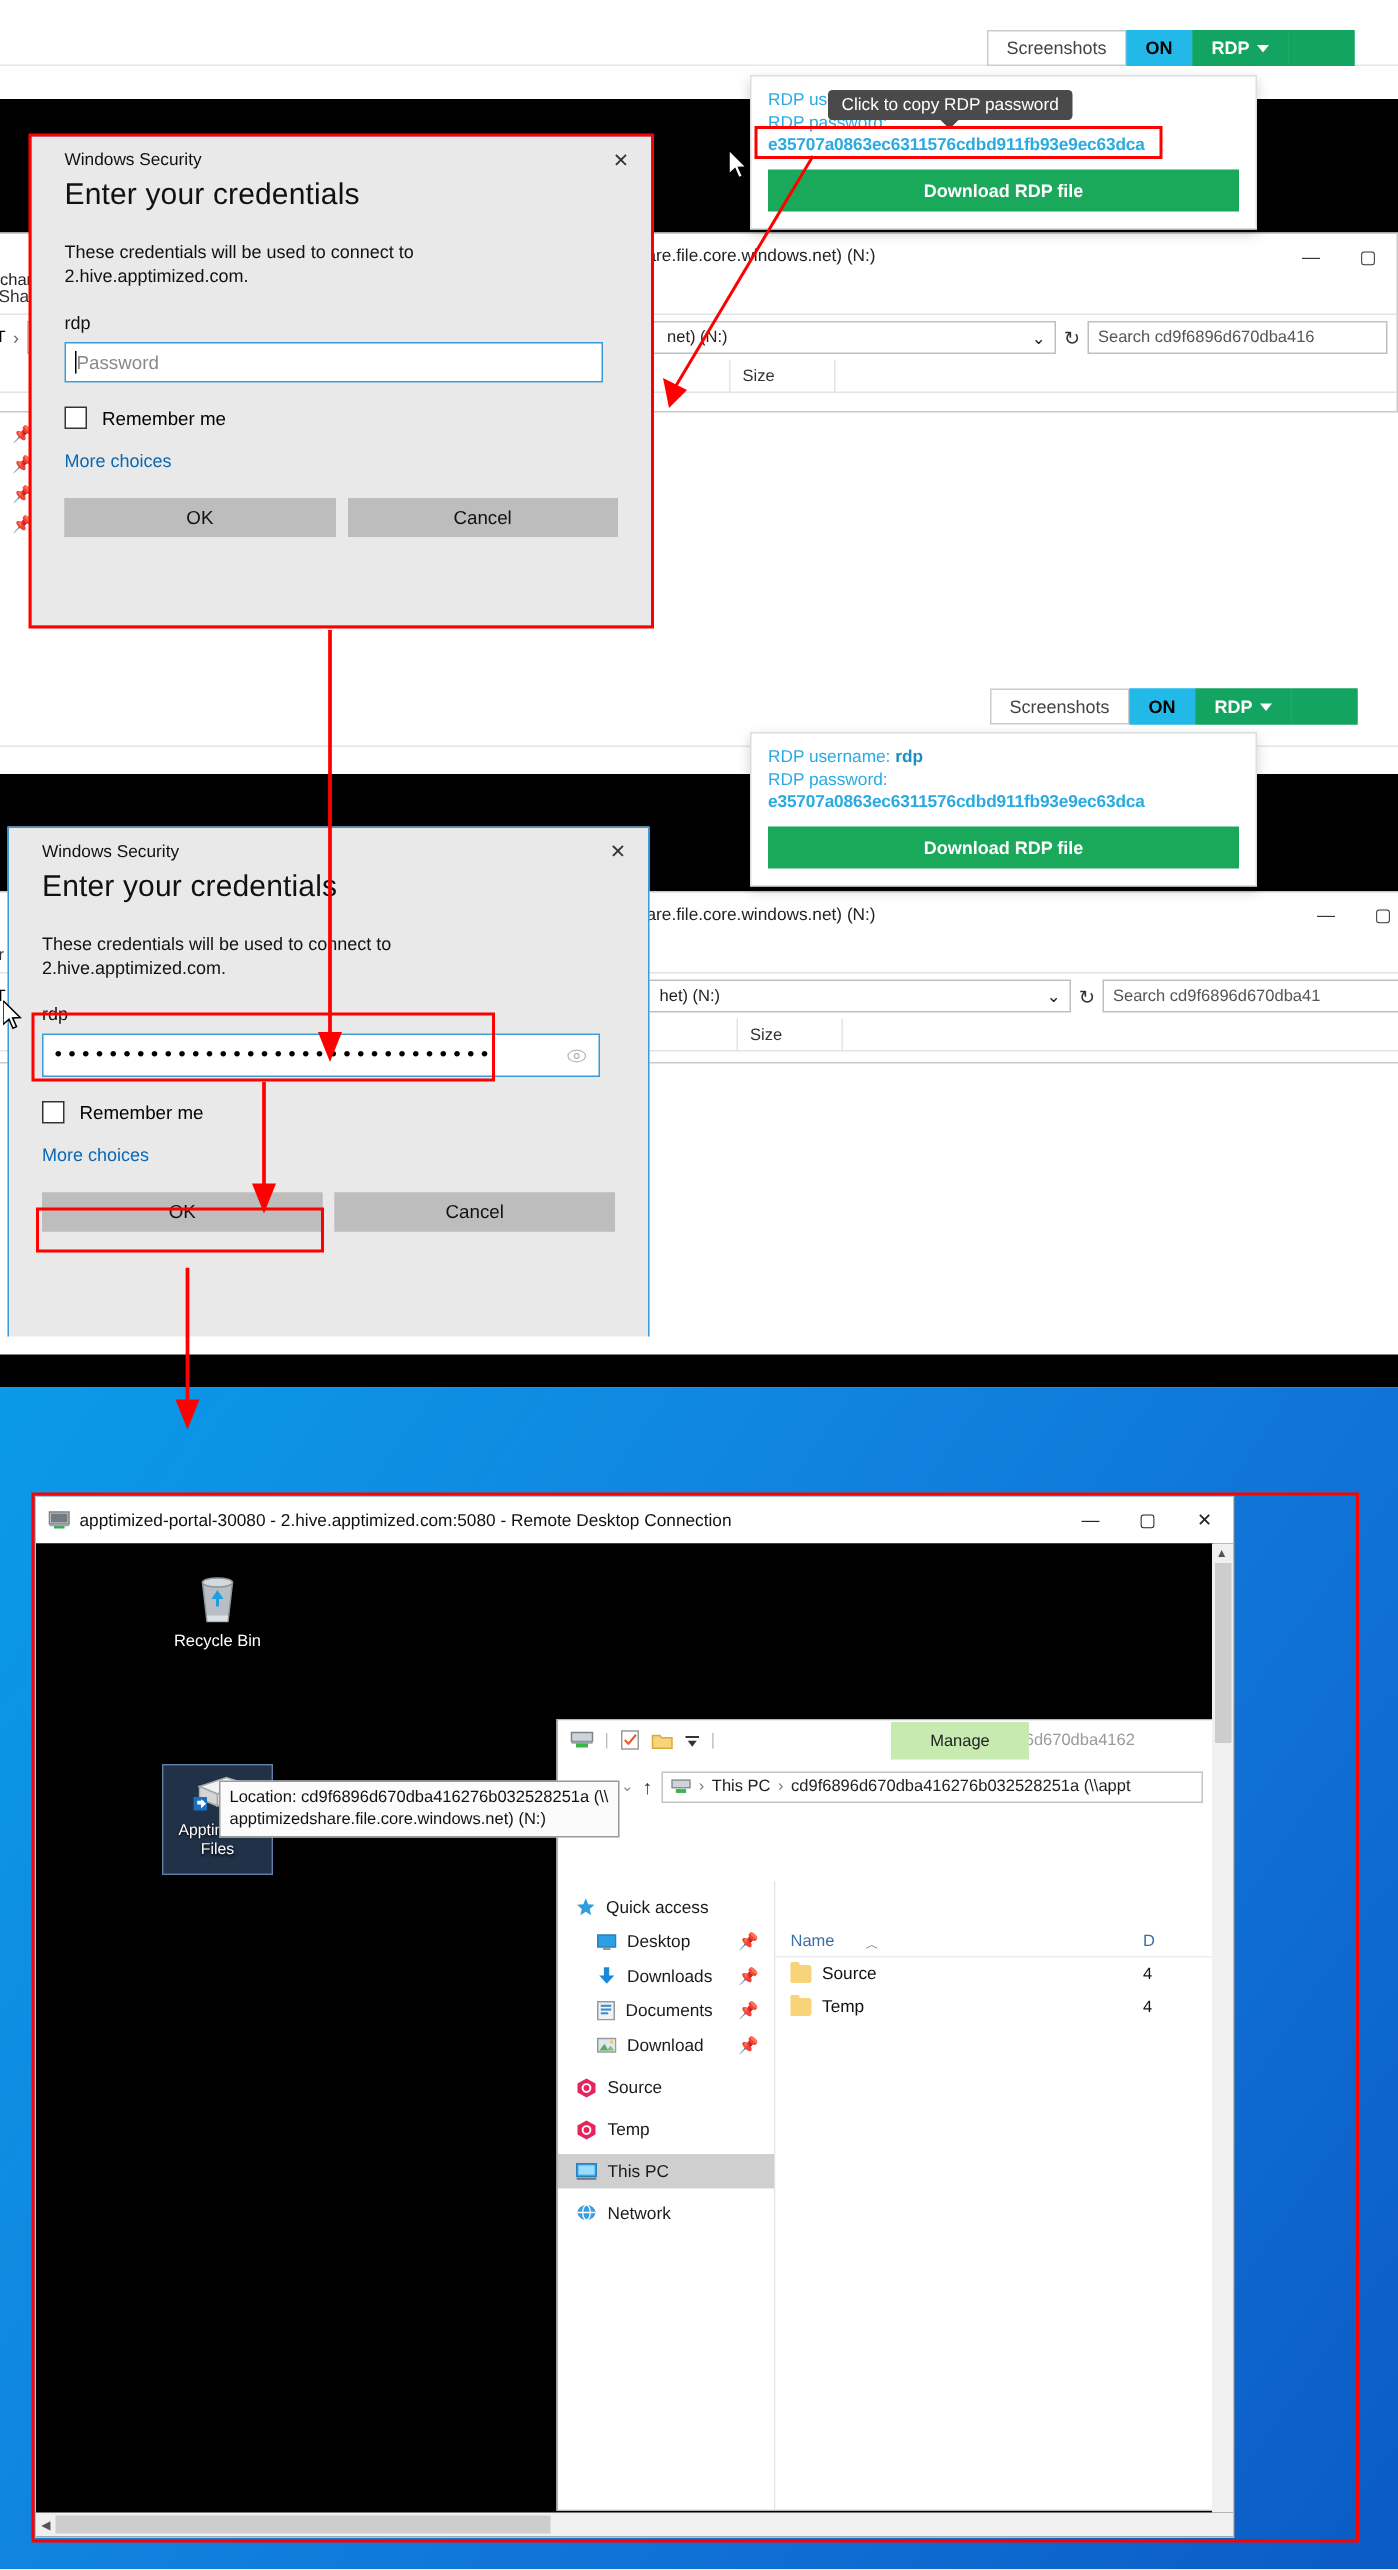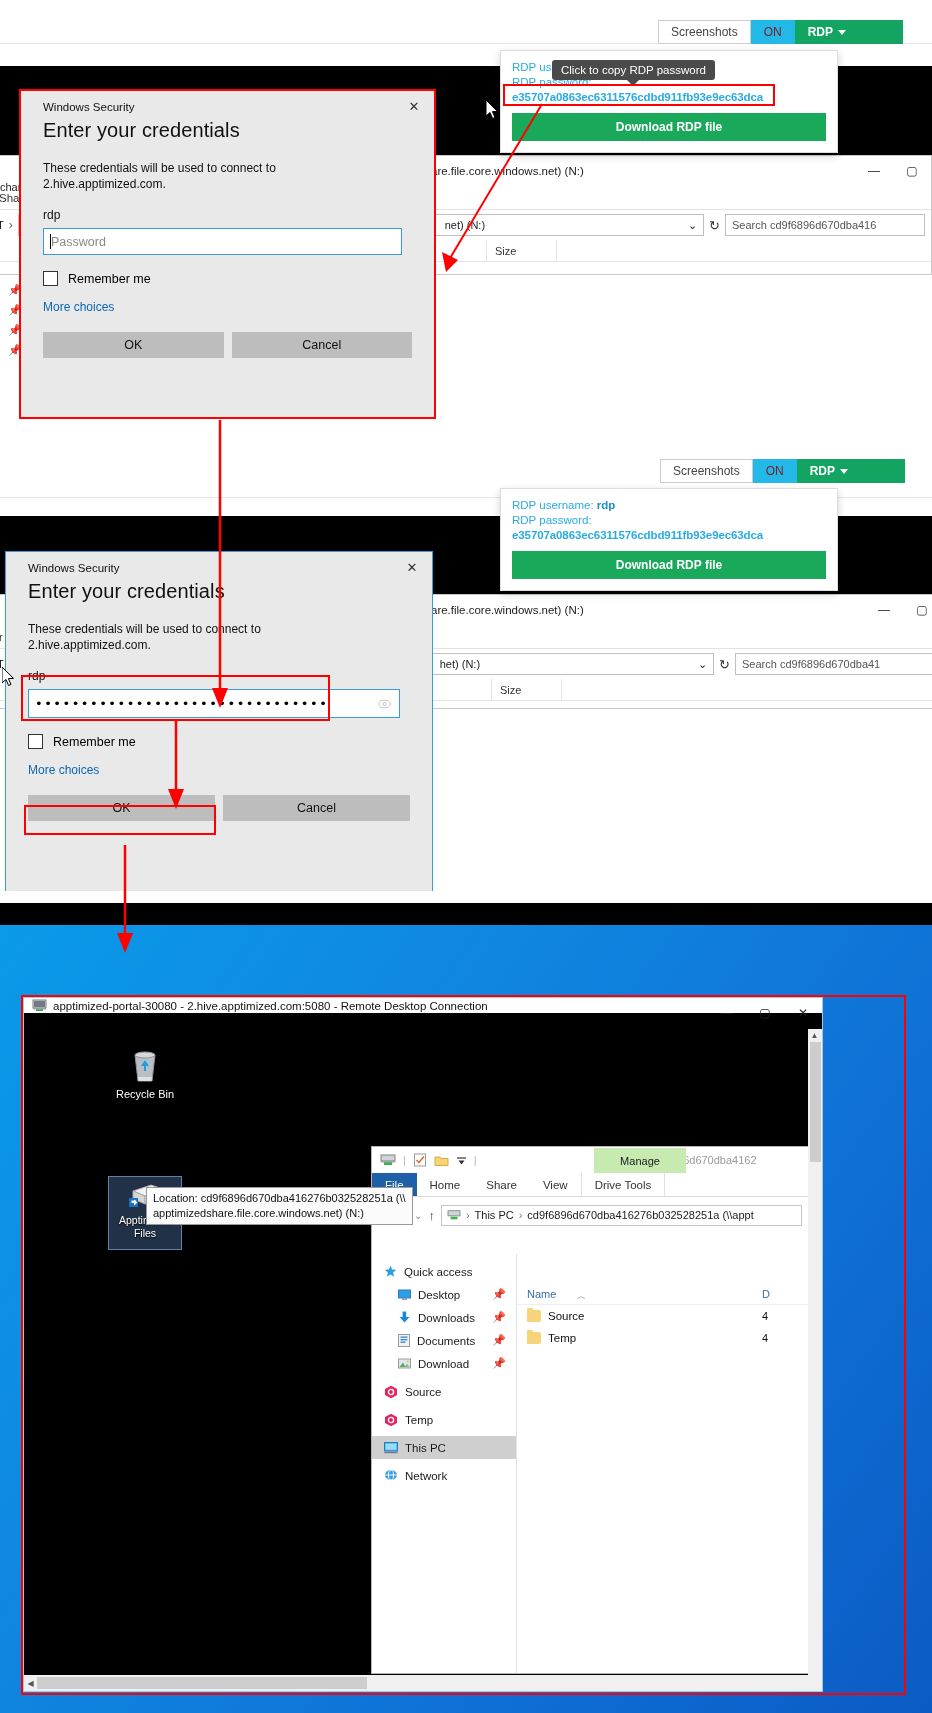--- a/index.html
+++ b/index.html
@@ -16,21 +16,21 @@
   .panel { position: absolute; left:0; width:932px; overflow:hidden; }
 
   
   .webbar { position:absolute; background:#fff; border-bottom:1px solid #e3e6ea; }
   .btn-group { position:absolute; display:flex; height:24px; align-items:stretch; font-size:12px; }
   .bg-cell {
     display:flex; align-items:center; justify-content:center;
     padding:0 12px; border:1px solid #ccc; background:#fff; color:#444;
     white-space:nowrap;
   }
-  .bg-cell.on { background:#22b8e8; color:#7f1d1d; border-color:#22b8e8; font-weight:400; }
+  .bg-cell.on { background:#22b8e8; color:#000000; border-color:#22b8e8; font-weight:700; }
   .bg-cell.green { background:#12a460; color:#fff; border-color:#12a460; font-weight:600; }
   .caret { display:inline-block; margin-left:5px; border-left:4px solid transparent; border-right:4px solid transparent; border-top:5px solid #fff; }
 
   
   .rdp-pop {
     position:absolute; background:#fff; border:1px solid #ddd;
     box-shadow:0 3px 8px rgba(0,0,0,.18); padding:9px 11px 11px 11px;
   }
   .rdp-line { color:#29abe2; font-size:11.5px; line-height:15px; white-space:nowrap; }
   .rdp-line b { color:#1a8fc4; }
@@ -88,21 +88,21 @@
   .colhdr { height:22px; border-bottom:1px solid #e4e4e4; display:flex; align-items:center; font-size:11px; color:#333; }
   .colhdr div { border-left:1px solid #e4e4e4; height:22px; display:flex; align-items:center; padding-left:8px; }
   .redbox { position:absolute; border:2px solid #ff0000; z-index:55; }
 
   
   .blackband { position:absolute; background:#000; }
 
   
   .bluedesk { position:absolute; background:linear-gradient(125deg,#0a9ae8 0%,#1086e0 35%,#0f6fd4 70%,#0b5bc4 100%); }
   .rdpwin { position:absolute; background:#000; border:1px solid #9fc7e8; }
-  .rdpwin-title { height:15px; background:#fff; display:flex; align-items:center; padding-left:8px; font-size:11.5px; color:#111; position:relative; }
+  .rdpwin-title { height:31px; background:#fff; display:flex; align-items:center; padding-left:8px; font-size:11.5px; color:#111; position:relative; }
   .rdpwin-title .winbtns .winbtn { color:#222; }
   .rdpdesk { position:absolute; background:#000; }
   .deskicon { position:absolute; width:72px; text-align:center; color:#fff; font-size:11px; line-height:13px; }
   .deskicon .lbl { margin-top:3px; text-shadow:0 1px 2px #000; }
   .deskicon.sel { background:rgba(60,90,130,.55); outline:1px solid rgba(120,160,210,.8); }
   .wintip {
     position:absolute; background:#fbfbfb; border:1px solid #9a9a9a; color:#111;
     font-size:11px; line-height:15px; padding:3px 6px; z-index:30; white-space:nowrap;
   }
 
@@ -420,27 +420,20 @@
           <svg width="11" height="11" viewBox="0 0 11 11">
               <line x1="1" y1="3" x2="10" y2="3" stroke="#333" stroke-width="1.2"></line>
               <polygon points="2.5,5.5 8.5,5.5 5.5,9.5" fill="#333"></polygon>
             </svg>
           <span class="sep">|</span>
           <span style="position:absolute;left:272px;color:#9a9a9a;font-size:11px;">cd9f6896d670dba4162</span>
         </div>
 
         <div class="manage-tab" style="left:222px;top:1px;width:92px;height:25px;">Manage</div>
 
-        <div class="inexp-tabs">
-          <div class="tab file">File</div>
-          <div class="tab">Home</div>
-          <div class="tab">Share</div>
-          <div class="tab">View</div>
-          <div class="tab drivetools">Drive Tools</div>
-        </div>
 
         <div class="inexp-addr" style="margin-top:5px;">
           <span style="color:#b9b9b9;font-size:12px;">←</span>
           <span style="color:#b9b9b9;font-size:12px;">→</span>
           <span style="color:#888;font-size:10px;">⌄</span>
           <span style="color:#333;font-size:13px;">↑</span>
           <div class="inexp-addrbox">
             <svg width="14" height="12" viewBox="0 0 16 14">
                 <rect x="1" y="2" width="14" height="6" fill="#cfd4d8" stroke="#7d848a"></rect>
                 <rect x="4" y="9" width="8" height="3" fill="#3ab54a"></rect>

